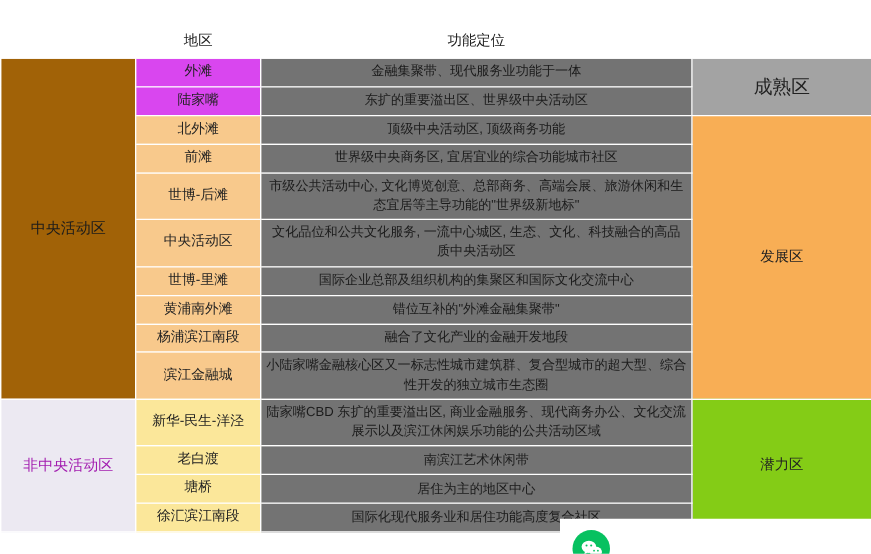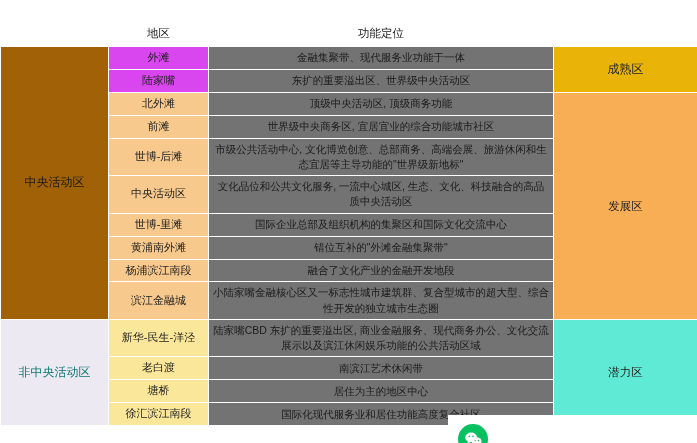--- a/index.html
+++ b/index.html
@@ -43,34 +43,34 @@
     background: #ffffff;
     color: #1b1b1b;
     font-size: 11.5px;
     height: 26px;
     border-bottom: 1px solid #e8e8e8;
   }
   .hdr-blank { background: #ffffff; border: 1px solid #ffffff; }
 
   
   .cat-a { background: #a16207; color: #1b1b1b; font-size: 12px; }
-  .cat-b { background: #ece9f2; color: #0f766e; font-size: 12px; }
+  .cat-b { background: #ece9f2; color: #a21caf; font-size: 12px; }
 
   
   .nm-pink { background: #d946ef; color: #222; font-size: 11px; }
   .nm-orange { background: #f8c98c; color: #222; font-size: 11px; }
   .nm-yellow { background: #fbe79a; color: #222; font-size: 11px; }
 
   
   .desc { background: #737373; text-align: center; font-size: 10.5px; padding: 4px 8px; }
 
   
-  .stg-pink { background: #eab308; color: #222; font-size: 12px; }
+  .stg-pink { background: #a3a3a3; color: #222; font-size: 15px; }
   .stg-orange { background: #f8ae55; color: #222; font-size: 11.5px; }
-  .stg-yellow { background: #5eead4; color: #222; font-size: 11.5px; }
+  .stg-yellow { background: #84cc16; color: #222; font-size: 11.5px; }
 
   
   #watermark {
     position: absolute;
     right: 0px; bottom: 0px;
     width: 249px; height: 48px;
     background: #ffffff;
     display: flex;
     align-items: center;
     gap: 7px;

